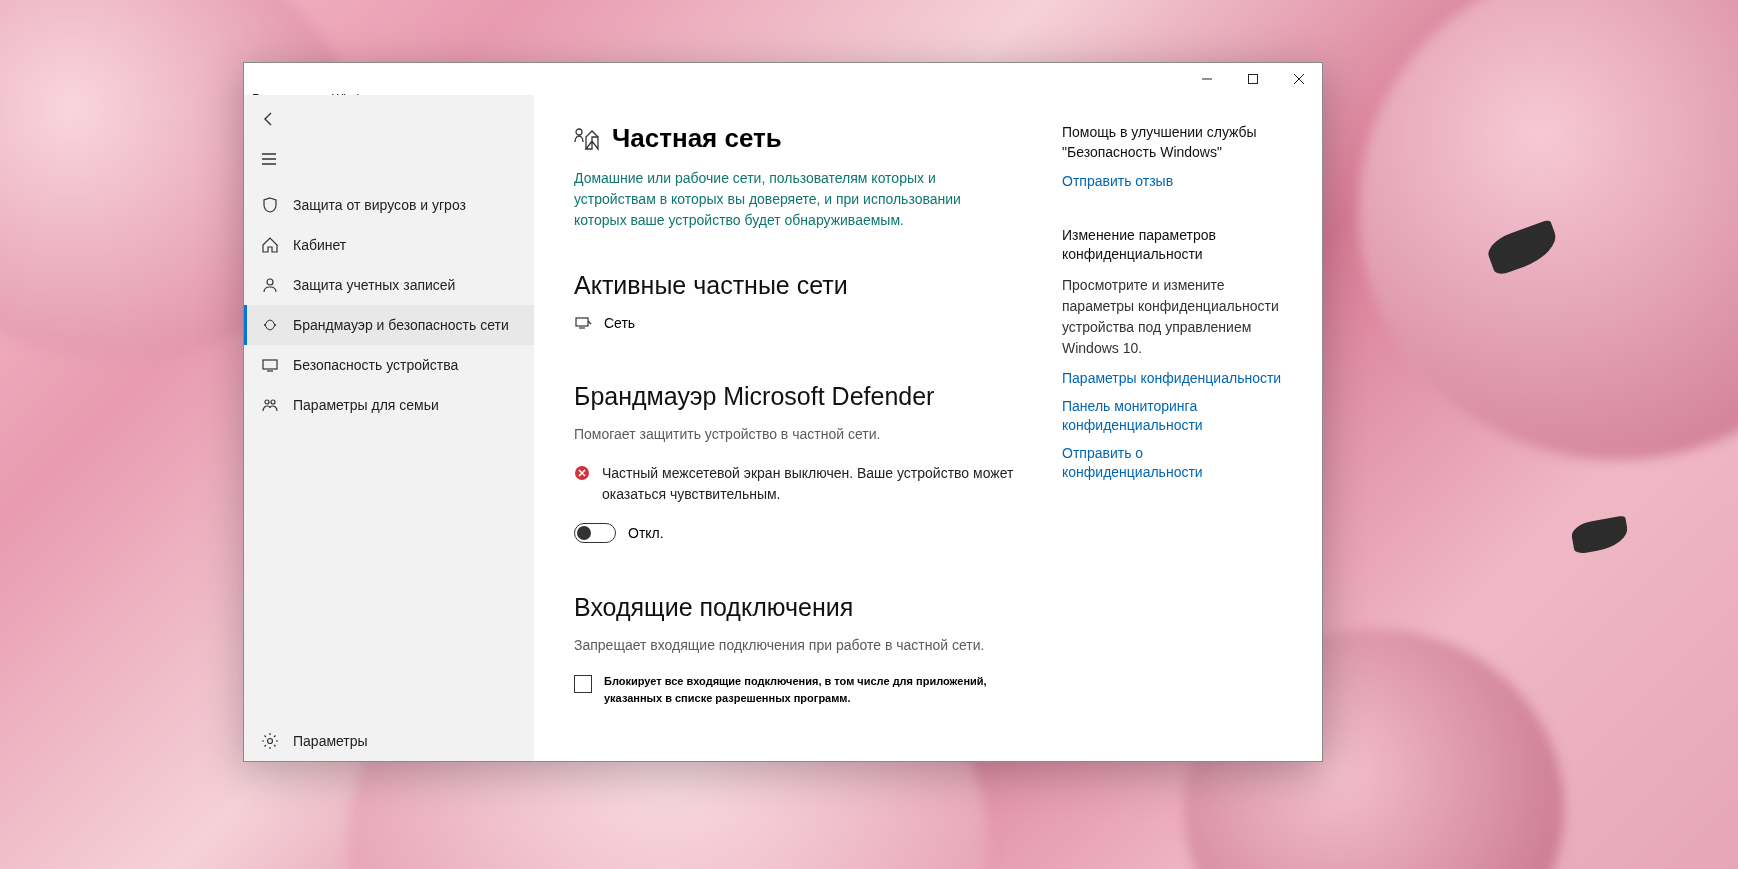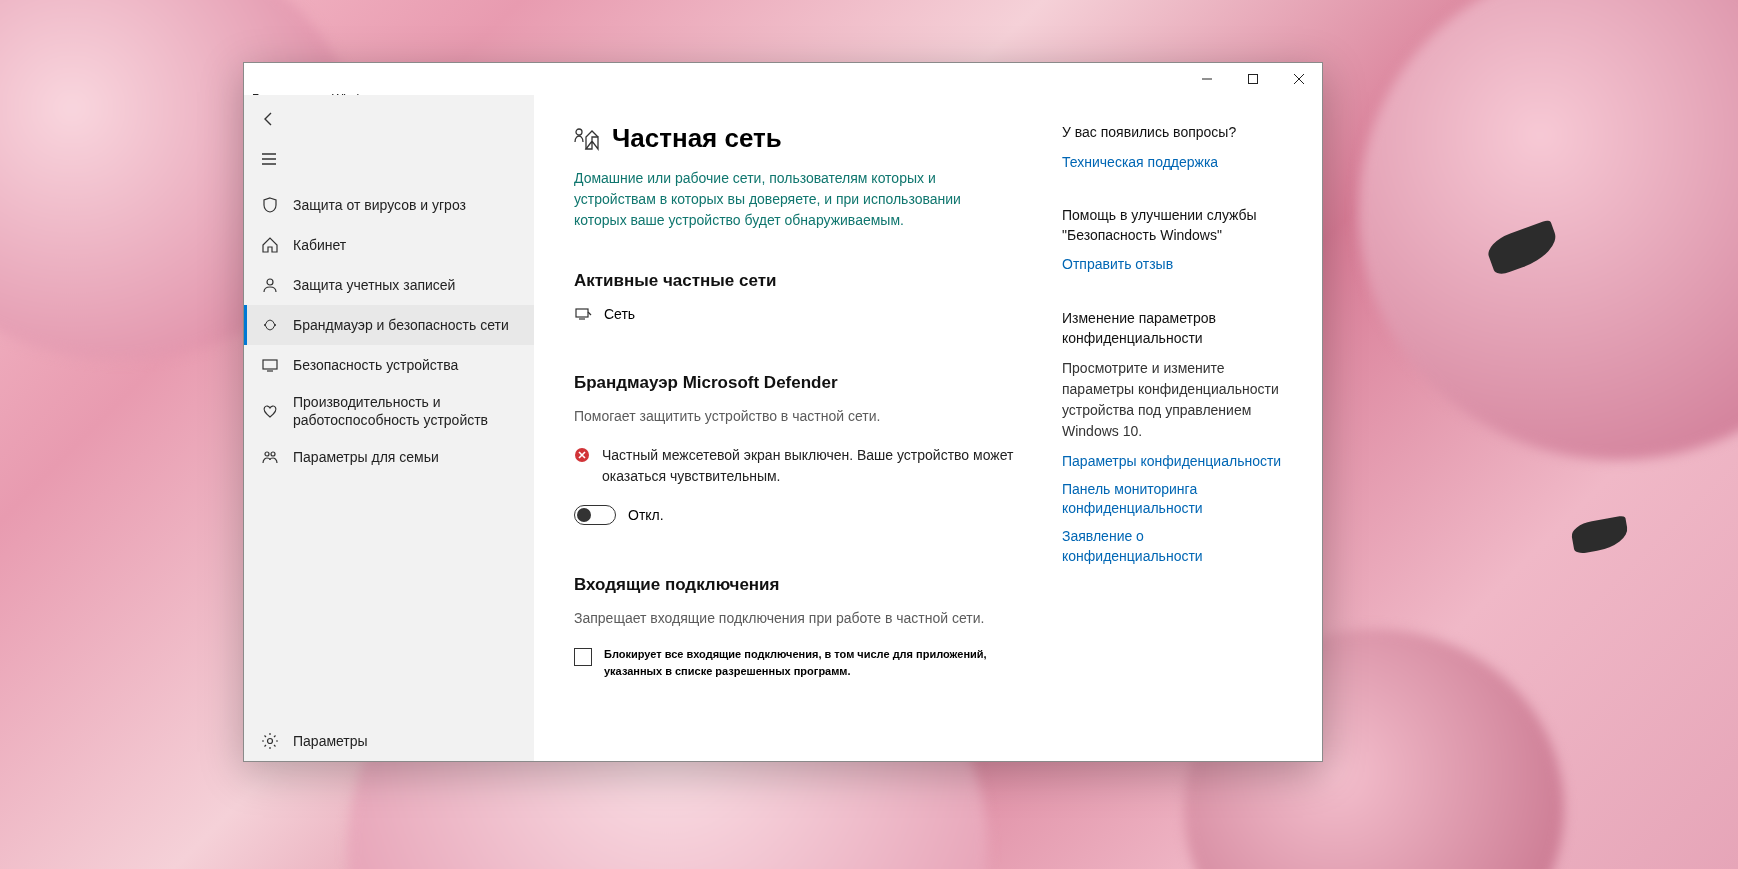--- a/index.html
+++ b/index.html
@@ -79,21 +79,21 @@
     gap: 48px;
     overflow:hidden;
   }
   .content { flex:1; min-width:0; }
   .aside { width:220px; flex-shrink:0; font-size:14px; }
 
   h1.page-title { font-size:26px; font-weight:600; display:flex; align-items:center; gap:12px; margin-bottom:14px;}
   .page-title .ic { font-size:20px; display:flex; gap:2px; align-items:flex-end;}
   .intro { font-size:14px; color:#0f766e; line-height:1.5; max-width:440px; margin-bottom:40px;}
 
-  h2.section { font-size:17px; font-weight:700; margin-bottom:14px; color:#111;}
+  h2.section { font-size:25px; font-weight:400; margin-bottom:14px; color:#111;}
   .subtext { font-size:14px; color:#5b5b5b; margin-bottom:18px; line-height:1.4;}
 
   .net-row { display:flex; align-items:center; gap:12px; font-size:14px; margin-bottom:50px;}
   .net-row .ic { width:18px;}
 
   .warn-row { display:flex; align-items:flex-start; gap:12px; font-size:14px; color:#222; margin-bottom:18px; max-width:440px; line-height:1.5;}
   .warn-row .ic { flex-shrink:0; margin-top:2px;}
 
   .toggle-row { display:flex; align-items:center; gap:12px; font-size:14px; margin-bottom:50px;}
   .toggle {
@@ -198,28 +198,20 @@
             <svg width="18" height="18" viewBox="0 0 18 18">
                 <rect x="2" y="4" width="14" height="9" fill="none" stroke="#333" stroke-width="1.2"></rect>
                 <path d="M6 15 H12" stroke="#333" stroke-width="1.2"></path>
               </svg>
           </span>
           <span class="lbl">Безопасность устройства</span>
         </div>
         <div class="nav-item">
           <span class="ic">
             <svg width="18" height="18" viewBox="0 0 18 18">
-                <path d="M9 15 C4 11 2 8 3.5 5.5 C5 3 8 4 9 6 C10 4 13 3 14.5 5.5 C16 8 14 11 9 15 Z" fill="none" stroke="#333" stroke-width="1.2"></path>
-              </svg>
-          </span>
-          <span class="lbl">Производительность и работоспособность устройств</span>
-        </div>
-        <div class="nav-item">
-          <span class="ic">
-            <svg width="18" height="18" viewBox="0 0 18 18">
                 <circle cx="6" cy="6" r="2" fill="none" stroke="#333" stroke-width="1.2"></circle>
                 <circle cx="12" cy="6" r="2" fill="none" stroke="#333" stroke-width="1.2"></circle>
                 <path d="M2 15 C2 11 5 10 6 10 C8 10 9 11 9 12 C9 11 10 10 12 10 C13 10 16 11 16 15" fill="none" stroke="#333" stroke-width="1.2"></path>
               </svg>
           </span>
           <span class="lbl">Параметры для семьи</span>
         </div>
       </div>
 
       <div class="bottom">
@@ -283,30 +275,26 @@
         <h2 class="section">Входящие подключения</h2>
         <p class="subtext">Запрещает входящие подключения при работе в частной сети.</p>
         <div class="check-row">
           <div class="checkbox"></div>
           <span>Блокирует все входящие подключения, в том числе для приложений, указанных в списке разрешенных программ.</span>
         </div>
       </div>
 
       <div class="aside">
         <div class="group">
-          <div class="atitle">У вас появились вопросы?</div>
-          <a class="alink">Техническая поддержка</a>
-        </div>
-        <div class="group">
           <div class="atitle">Помощь в улучшении службы "Безопасность Windows"</div>
           <a class="alink">Отправить отзыв</a>
         </div>
         <div class="group">
           <div class="atitle">Изменение параметров конфиденциальности</div>
           <div class="adesc">Просмотрите и измените параметры конфиденциальности устройства под управлением Windows 10.</div>
           <a class="alink">Параметры конфиденциальности</a>
           <a class="alink">Панель мониторинга конфиденциальности</a>
-          <a class="alink">Заявление о конфиденциальности</a>
+          <a class="alink">Отправить о конфиденциальности</a>
         </div>
       </div>
     </div>
   </div>
 </div>
 
 </body></html>

